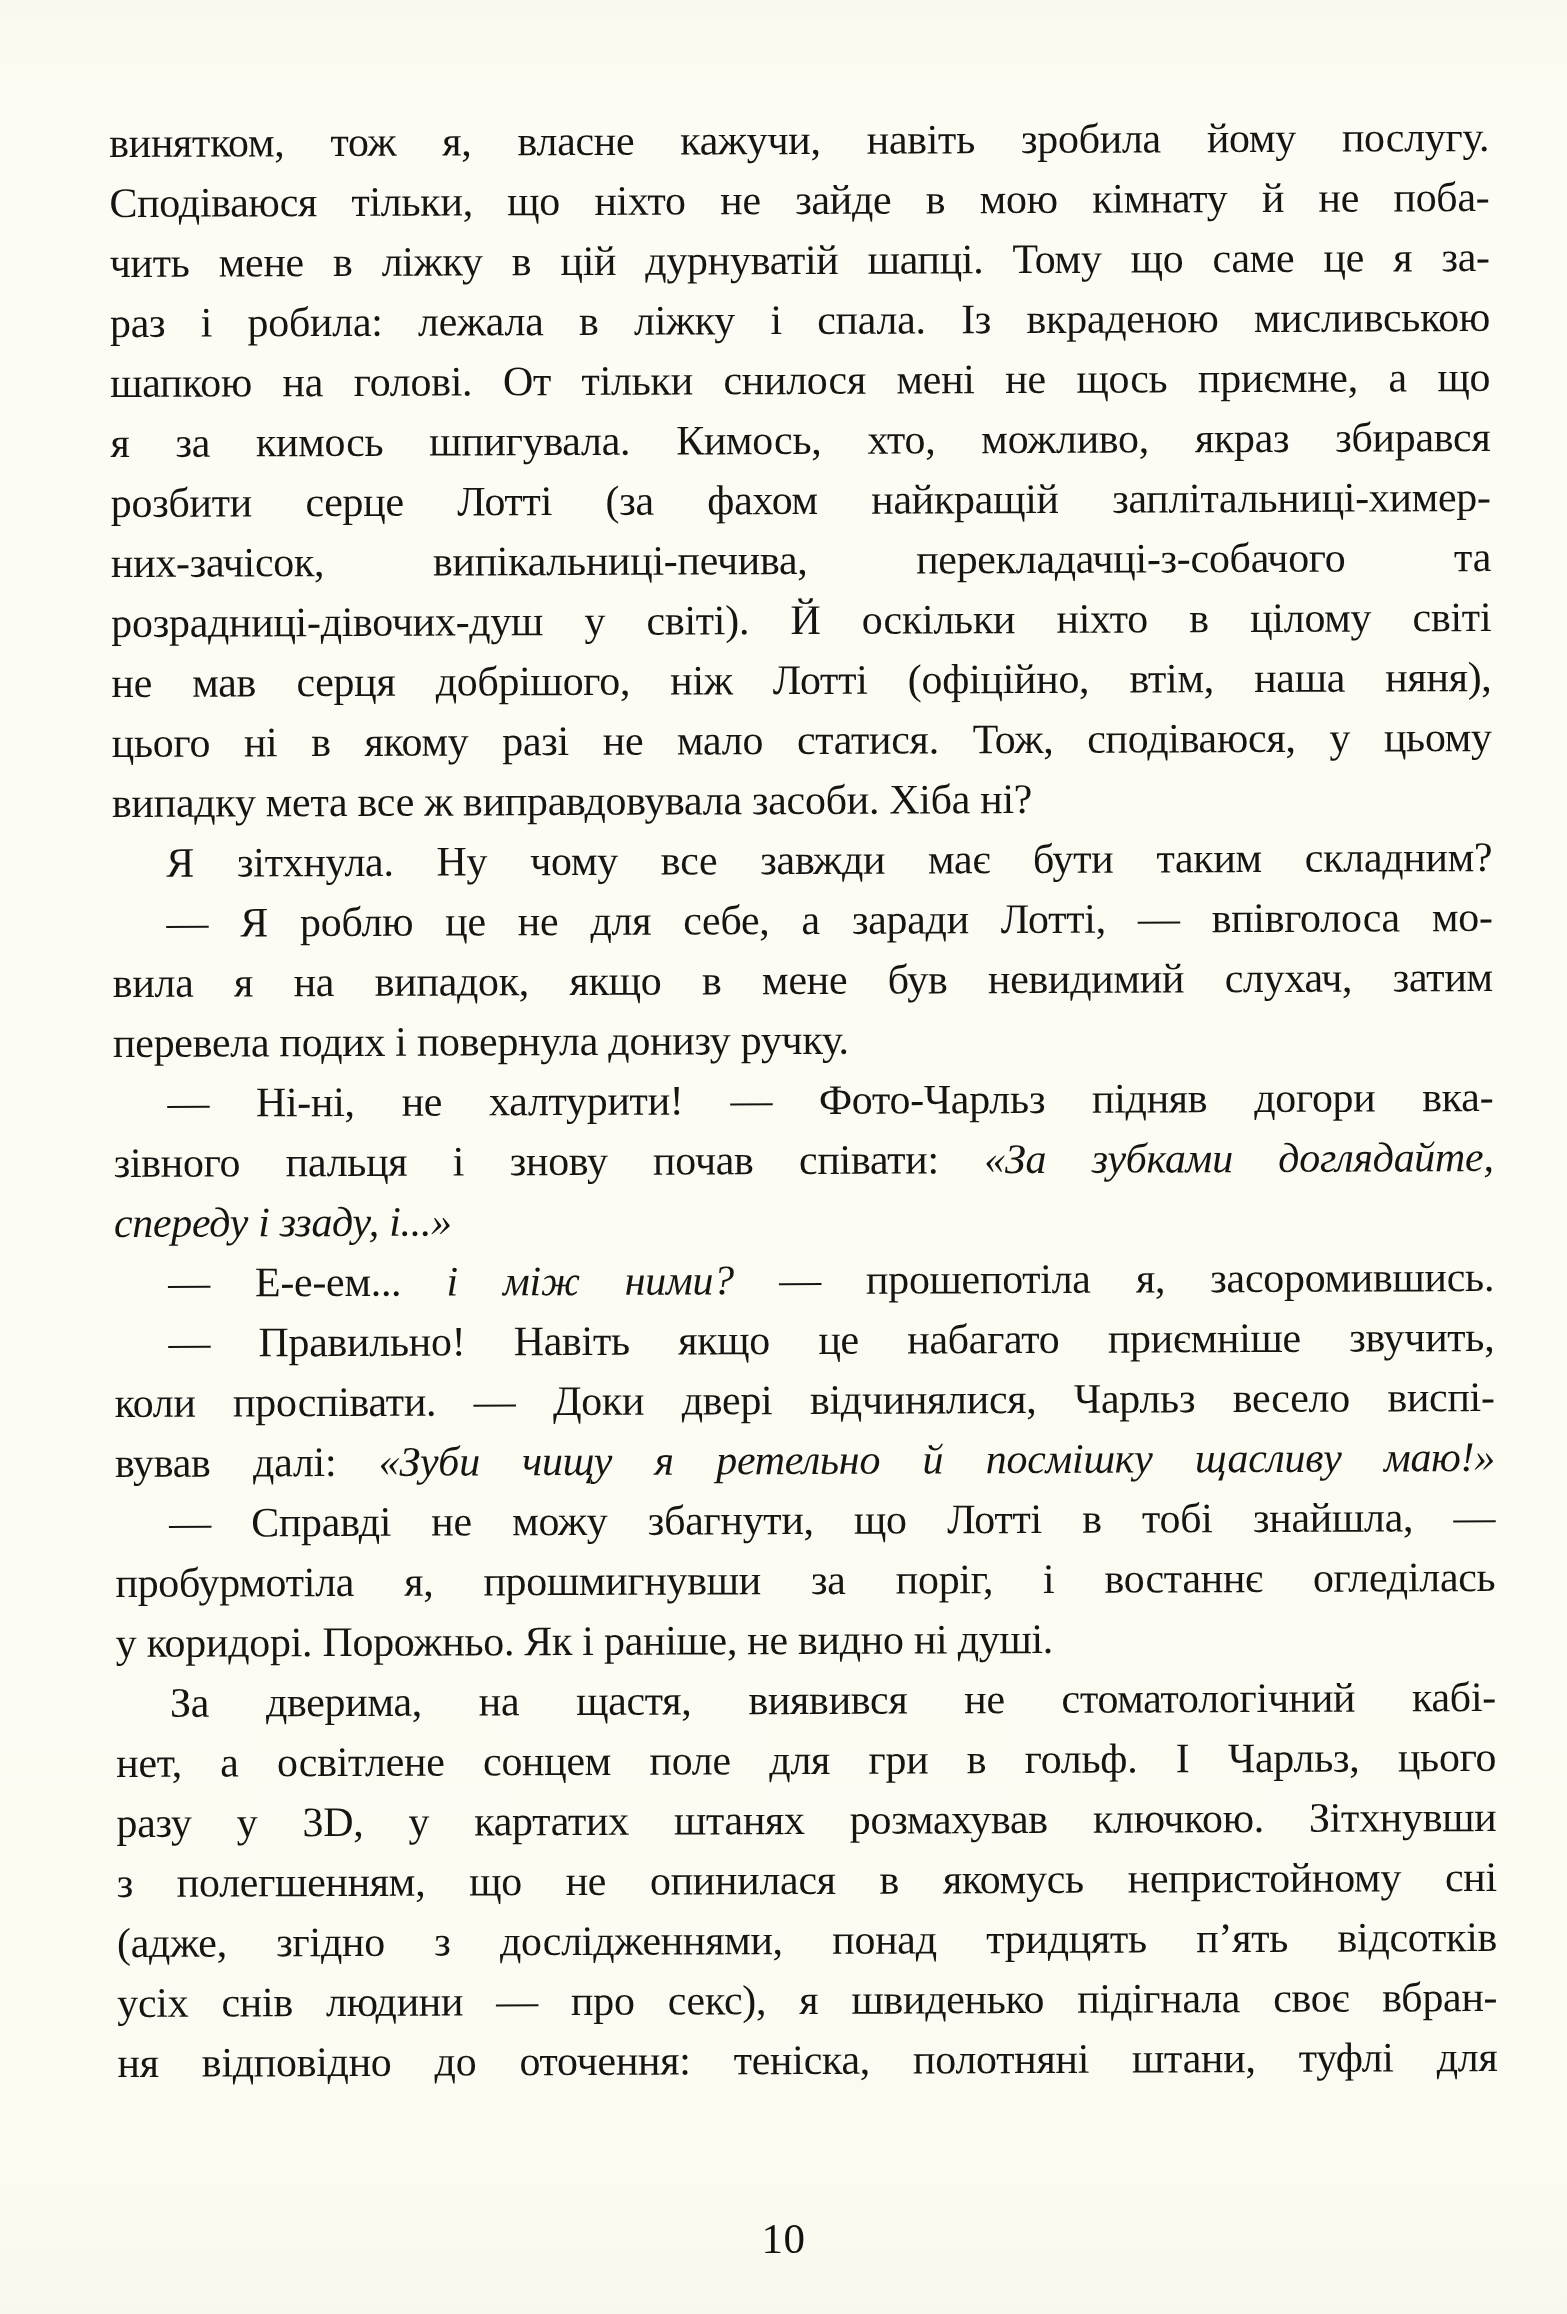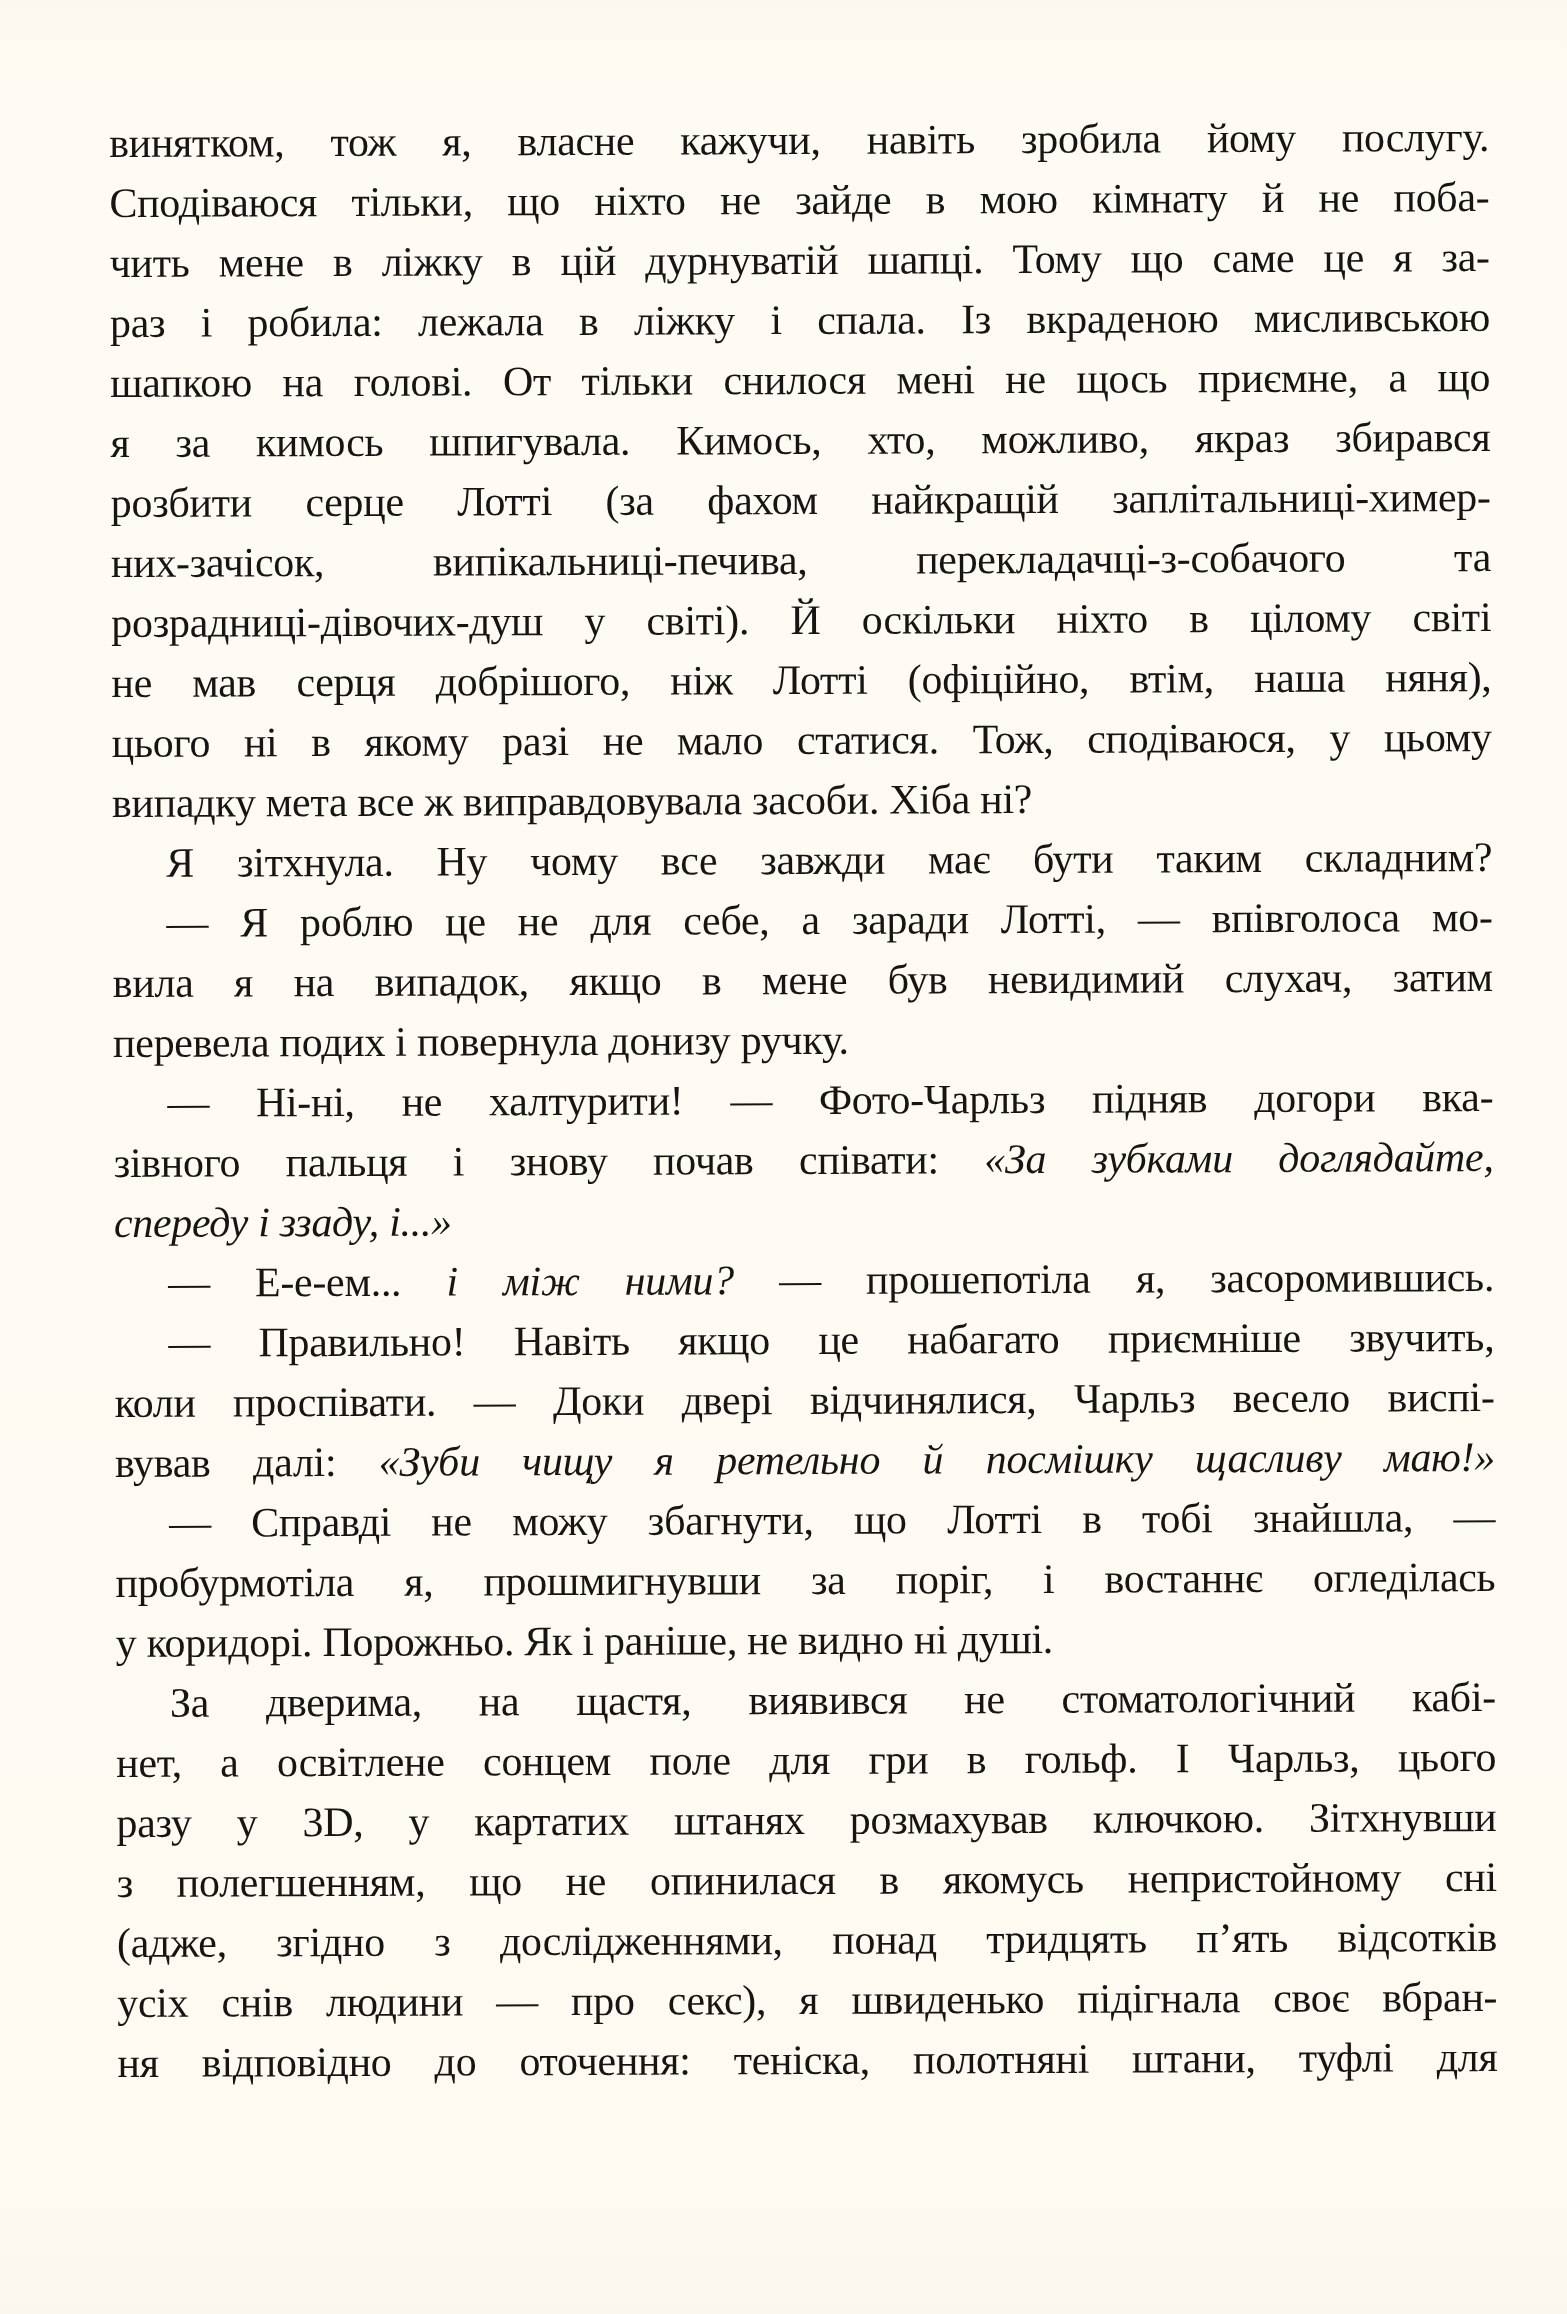--- a/index.html
+++ b/index.html
@@ -90,14 +90,15 @@
       <div class="line fill"><span>пробурмотіла я, прошмигнувши за поріг, і востаннє огледілась</span></div>
       <div class="line"><span>у коридорі. Порожньо. Як і раніше, не видно ні душі.</span></div>
       <div class="line fill indent"><span>За дверима, на щастя, виявився не стоматологічний кабі-</span></div>
       <div class="line fill"><span>нет, а освітлене сонцем поле для гри в гольф. І Чарльз, цього</span></div>
       <div class="line fill"><span>разу у 3D, у картатих штанях розмахував ключкою. Зітхнувши</span></div>
       <div class="line fill"><span>з полегшенням, що не опинилася в якомусь непристойному сні</span></div>
       <div class="line fill"><span>(адже, згідно з дослідженнями, понад тридцять п’ять відсотків</span></div>
       <div class="line fill"><span>усіх снів людини — про секс), я швиденько підігнала своє вбран-</span></div>
       <div class="line fill"><span>ня відповідно до оточення: теніска, полотняні штани, туфлі для</span></div>
     </div>
+  <div class="page-number">10</div>
 </div>
 
 
 </body></html>

